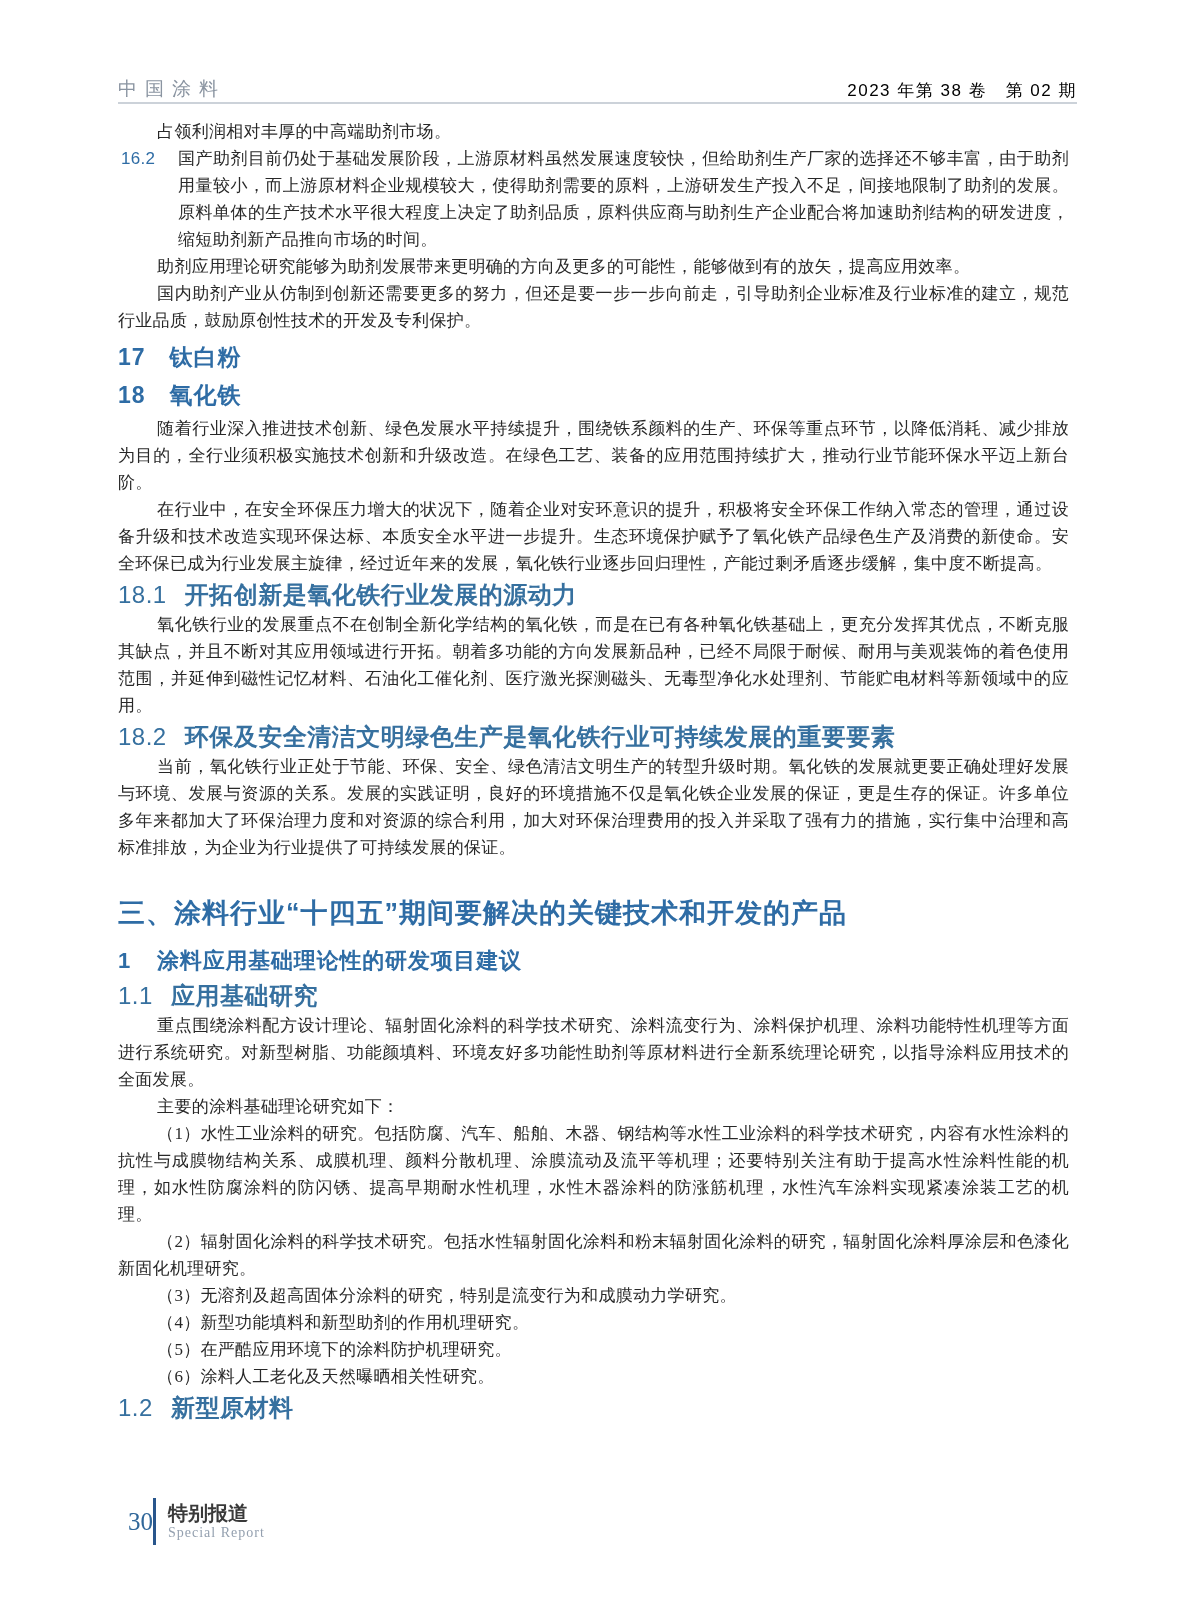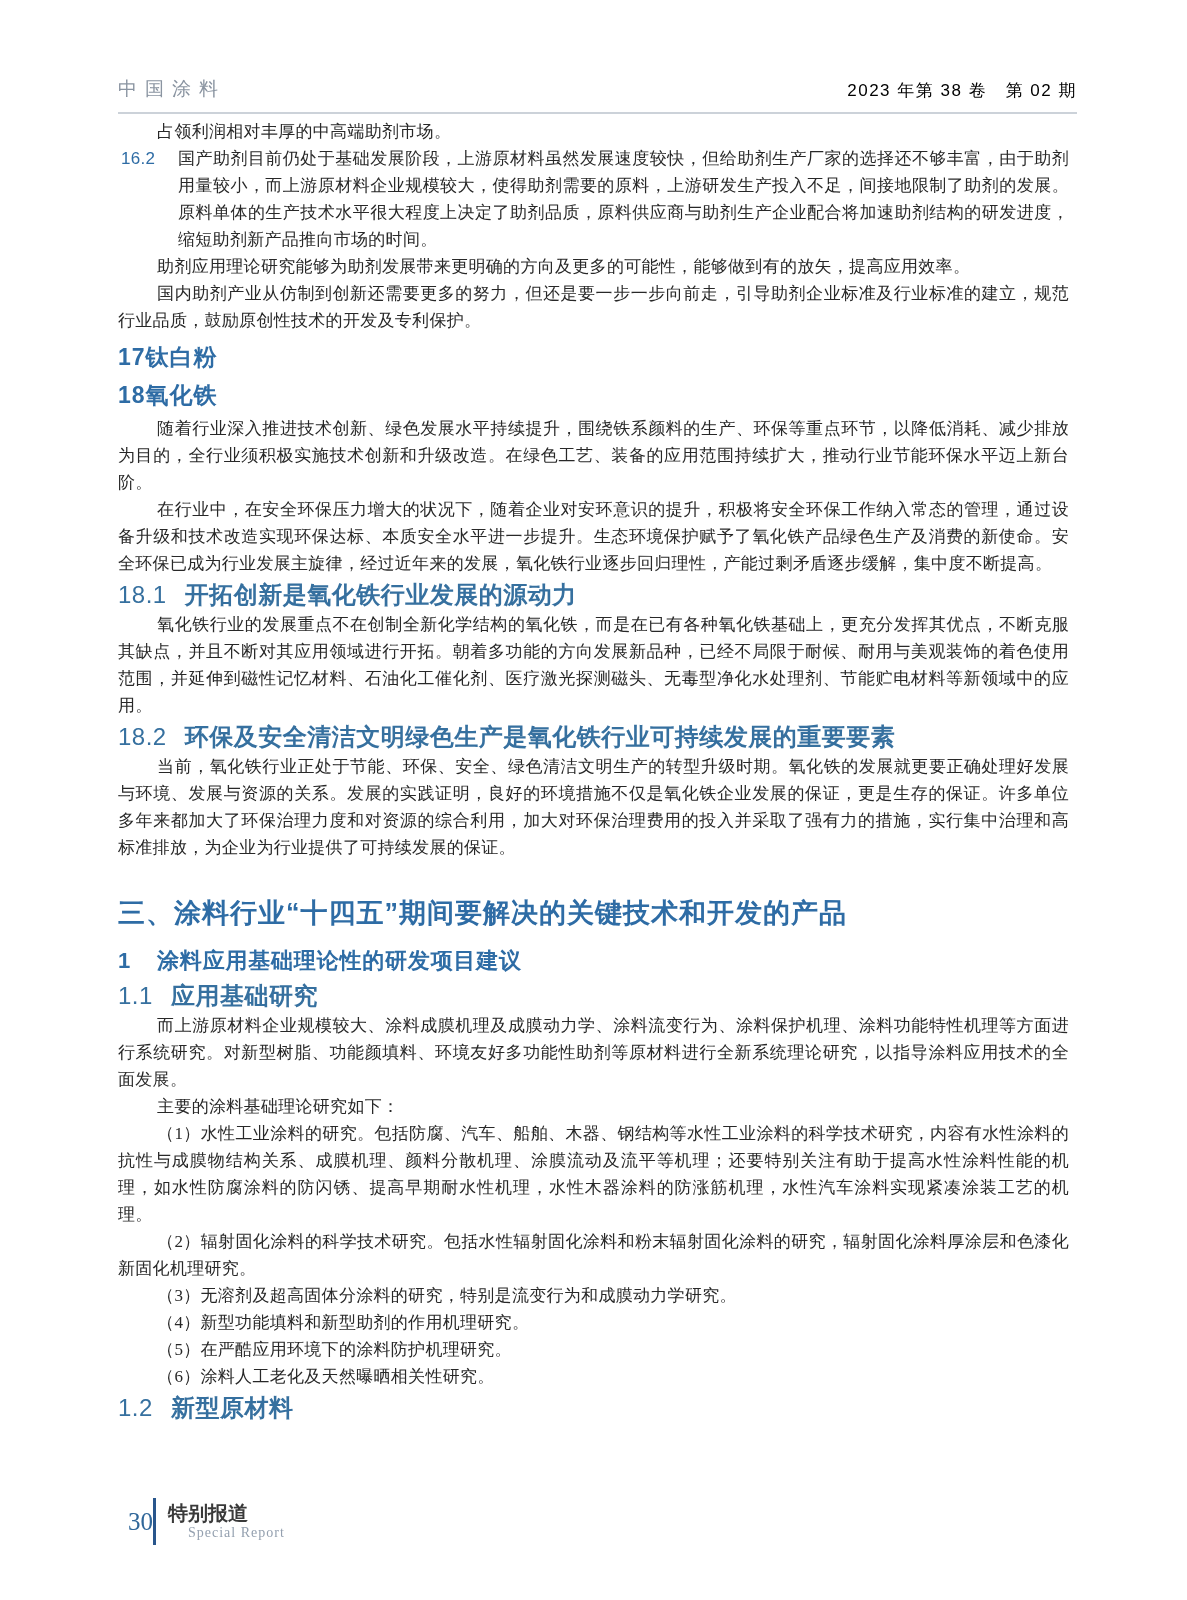--- a/index.html
+++ b/index.html
@@ -9,21 +9,21 @@
     position: relative; overflow: hidden;
     font-family: "Liberation Serif", "DejaVu Serif", serif;
     color: #282828;
   }
   .page { position: absolute; inset: 0; }
 
   
   .header {
     position: absolute; top: 76px; left: 118px; right: 110px;
     display: flex; justify-content: space-between; align-items: flex-end;
-    padding-bottom: 10px;
+    padding-bottom: 0;
     border-bottom: 2px solid #ccd2d9;
   }
   .journal {
     color: #8a94a1; font-size: 19px; letter-spacing: 8px;
     font-family: "Liberation Sans", "DejaVu Sans", sans-serif;
   }
   .issue {
     color: #000000; font-size: 17px; letter-spacing: 1.5px;
     font-family: "Liberation Sans", "DejaVu Sans", sans-serif;
   }
@@ -37,21 +37,21 @@
   .num-block {
     position: relative; padding-left: 60px;
     font-size: 17px; line-height: 27px; text-align: justify; letter-spacing: 0.3px;
   }
   .num-block .blk-num {
     position: absolute; left: 3px; top: 0;
     color: #2e6ca5; font-family: "Liberation Sans", "DejaVu Sans", sans-serif;
     font-size: 17px;
   }
   .h2 {
-    display: flex; align-items: baseline; 
+    display: flex; align-items: baseline; gap: 24px;
     color: #2e6ca5; font-family: "Liberation Sans", "DejaVu Sans", sans-serif;
     font-weight: bold; font-size: 23px; line-height: 30px;
     margin: 8px 0 5px 0; letter-spacing: 1px;
   }
   .h3 {
     display: flex; align-items: baseline; gap: 18px;
     color: #36709f; font-family: "Liberation Sans", "DejaVu Sans", sans-serif;
     font-weight: 600; font-size: 24px; line-height: 26px;
     margin: 5px 0 3px 0; letter-spacing: 0.5px;
   }
@@ -74,21 +74,21 @@
     color: #2f6699; font-size: 25px; margin-right: 0;
     font-family: "Liberation Serif", "DejaVu Serif", serif;
   }
   .footer-bar { width: 3px; height: 47px; background: #29568c; margin-right: 12px; }
   .col-cn {
     font-family: "Liberation Sans", "DejaVu Sans", sans-serif;
     font-weight: bold; font-size: 20px; color: #3a3a3a; line-height: 1.2;
   }
   .col-en {
     font-family: "Liberation Serif", "DejaVu Serif", serif;
-    font-size: 14px; color: #94a0af; letter-spacing: 1px; line-height: 1.2; margin-left: 20px;
+    font-size: 14px; color: #94a0af; letter-spacing: 1px; line-height: 1.2;
   }
 </style>
 </head>
 <body>
 
 <div class="page">
 
   <div class="header">
     <span class="journal">中国涂料</span>
     <span class="issue">2023 年第 38 卷　第 02 期</span>
@@ -134,21 +134,21 @@
 
     <div class="h1">
       <span class="hd-num">1</span>
       <span>涂料应用基础理论性的研发项目建议</span>
     </div>
 
     <div class="h3">
       <span class="hd-num">1.1</span>
       <span>应用基础研究</span>
     </div>
-    <p class="para">而上游原材料企业规模较大、涂料成膜机理及成膜动力学、涂料流变行为、涂料保护机理、涂料功能特性机理等方面进行系统研究。对新型树脂、功能颜填料、环境友好多功能性助剂等原材料进行全新系统理论研究，以指导涂料应用技术的全面发展。</p>
+    <p class="para">重点围绕涂料配方设计理论、辐射固化涂料的科学技术研究、涂料流变行为、涂料保护机理、涂料功能特性机理等方面进行系统研究。对新型树脂、功能颜填料、环境友好多功能性助剂等原材料进行全新系统理论研究，以指导涂料应用技术的全面发展。</p>
     <p class="para">主要的涂料基础理论研究如下：</p>
     <p class="para">（1）水性工业涂料的研究。包括防腐、汽车、船舶、木器、钢结构等水性工业涂料的科学技术研究，内容有水性涂料的抗性与成膜物结构关系、成膜机理、颜料分散机理、涂膜流动及流平等机理；还要特别关注有助于提高水性涂料性能的机理，如水性防腐涂料的防闪锈、提高早期耐水性机理，水性木器涂料的防涨筋机理，水性汽车涂料实现紧凑涂装工艺的机理。</p>
     <p class="para">（2）辐射固化涂料的科学技术研究。包括水性辐射固化涂料和粉末辐射固化涂料的研究，辐射固化涂料厚涂层和色漆化新固化机理研究。</p>
     <p class="para">（3）无溶剂及超高固体分涂料的研究，特别是流变行为和成膜动力学研究。</p>
     <p class="para">（4）新型功能填料和新型助剂的作用机理研究。</p>
     <p class="para">（5）在严酷应用环境下的涂料防护机理研究。</p>
     <p class="para">（6）涂料人工老化及天然曝晒相关性研究。</p>
 
     <div class="h3">
       <span class="hd-num">1.2</span>

